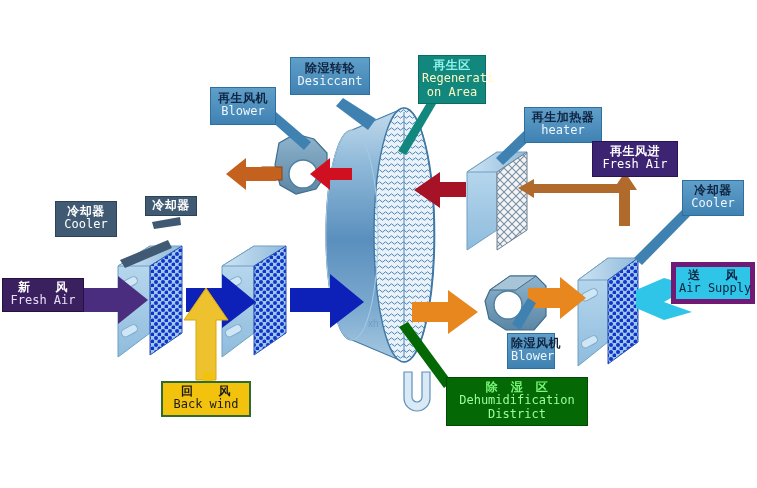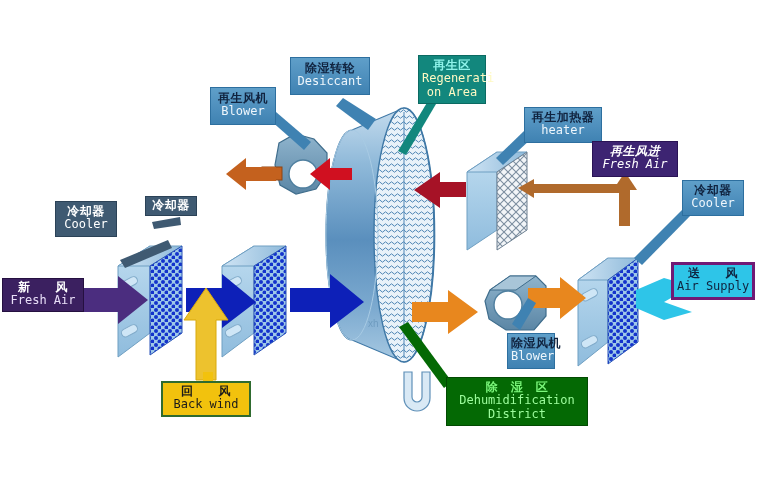--- a/index.html
+++ b/index.html
@@ -21,33 +21,33 @@
   .lbl-orange .en{color:#fdf2e4;}
 
   .lbl-slate{background:#3f5a72;border:1px solid #2b4257;}
   .lbl-slate .cn{color:#ffffff;}
   .lbl-slate .en{color:#ffffff;}
 
   .lbl-purple{background:#3b2060;border:1px solid #251040;}
   .lbl-purple .cn{color:#ffffff;}
   .lbl-purple .en{color:#e8def7;}
 
-  .lbl-purple2{background:#3d2472;border:1px solid #2a1355;font-style:italic;}
+  .lbl-purple2{background:#3d2472;border:1px solid #2a1355;}
   .lbl-purple2 .cn{color:#ffffff;}
   .lbl-purple2 .en{color:#ffffff;}
 
   .lbl-teal{background:#12877d;border:1px solid #0b6a62;}
   .lbl-teal .cn{color:#8ff3ea;}
   .lbl-teal .en{color:#fef9c3;}
 
   .lbl-green{background:#046904;border:1px solid #024a02;}
   .lbl-green .cn{color:#7bf77b;}
   .lbl-green .en{color:#9dfd9d;}
 
-  .lbl-cyan{background:#2ec5e8;border:3px solid #701a75;}
+  .lbl-cyan{background:#2ec5e8;border:5px solid #701a75;}
   .lbl-cyan .cn{color:#10233f;}
   .lbl-cyan .en{color:#10233f;}
 
   .lbl-yellow{background:#f2c20d;border:2px solid #2f6b2f;}
   .lbl-yellow .cn{color:#1a1a1a;}
   .lbl-yellow .en{color:#1a1a1a;}
 
   
   #watermark{position:absolute;left:0;top:206px;width:757px;text-align:center;
              font-size:40px;font-weight:bold;line-height:1.12;color:#ffffff;

